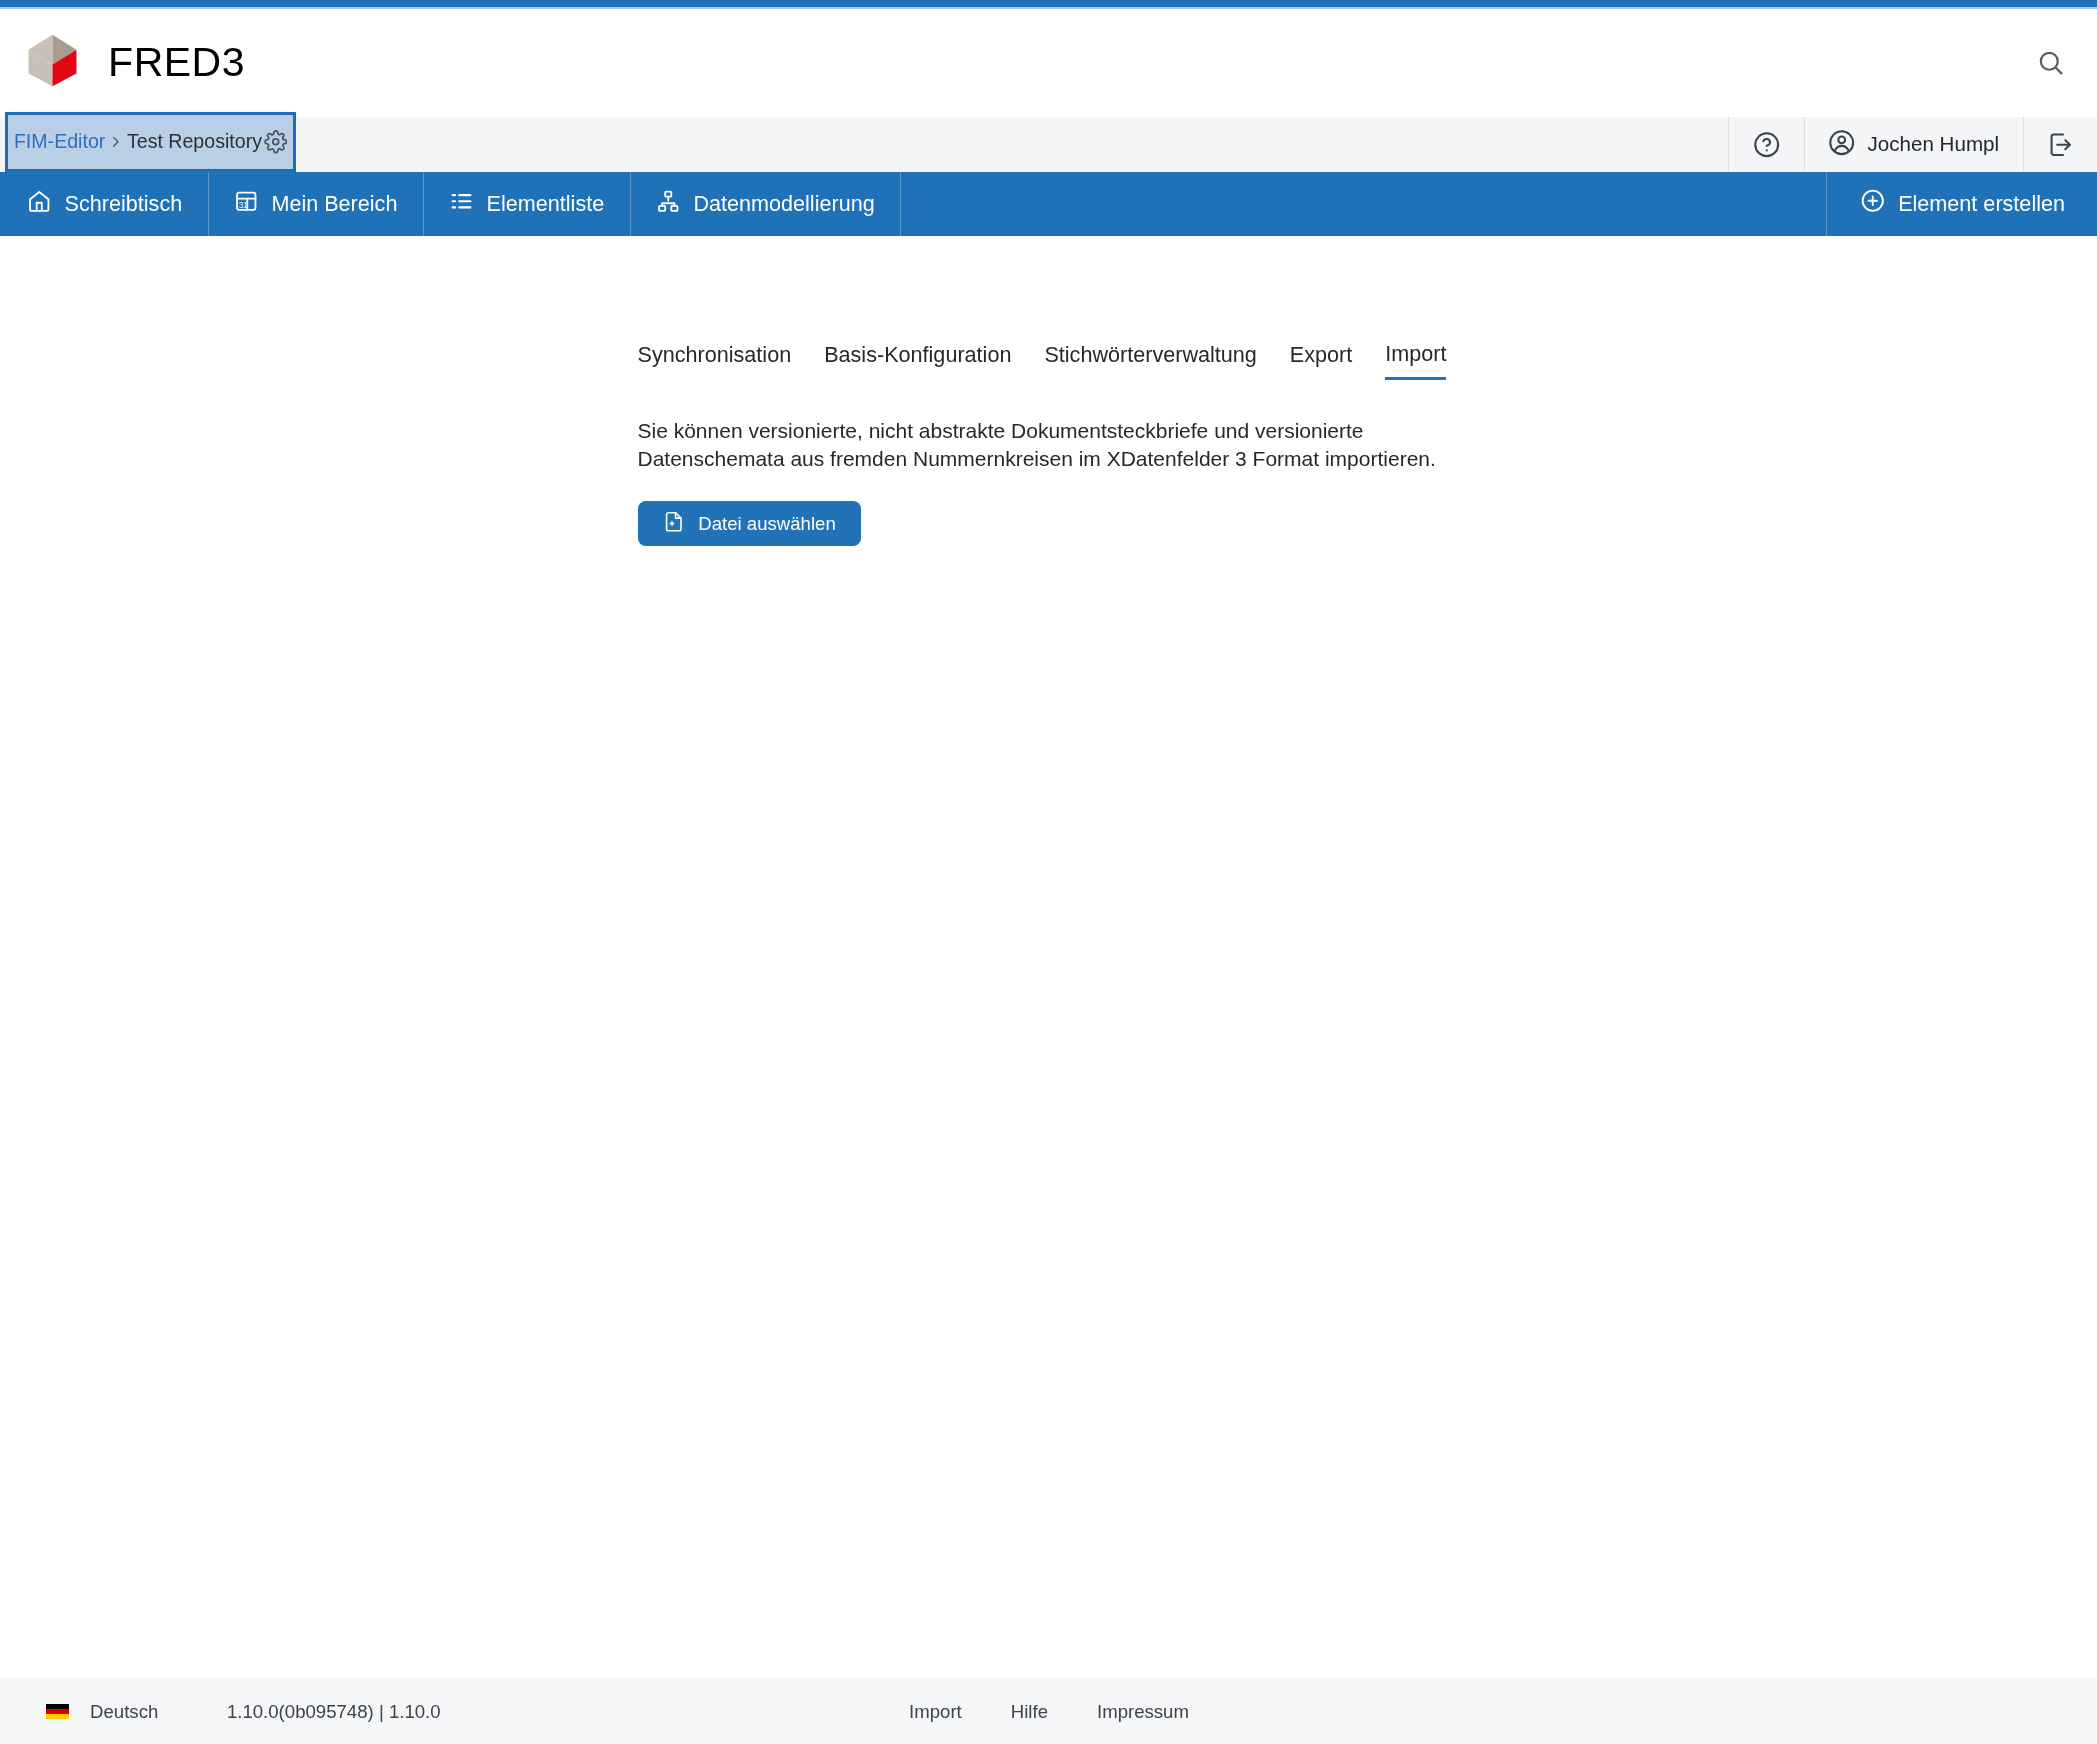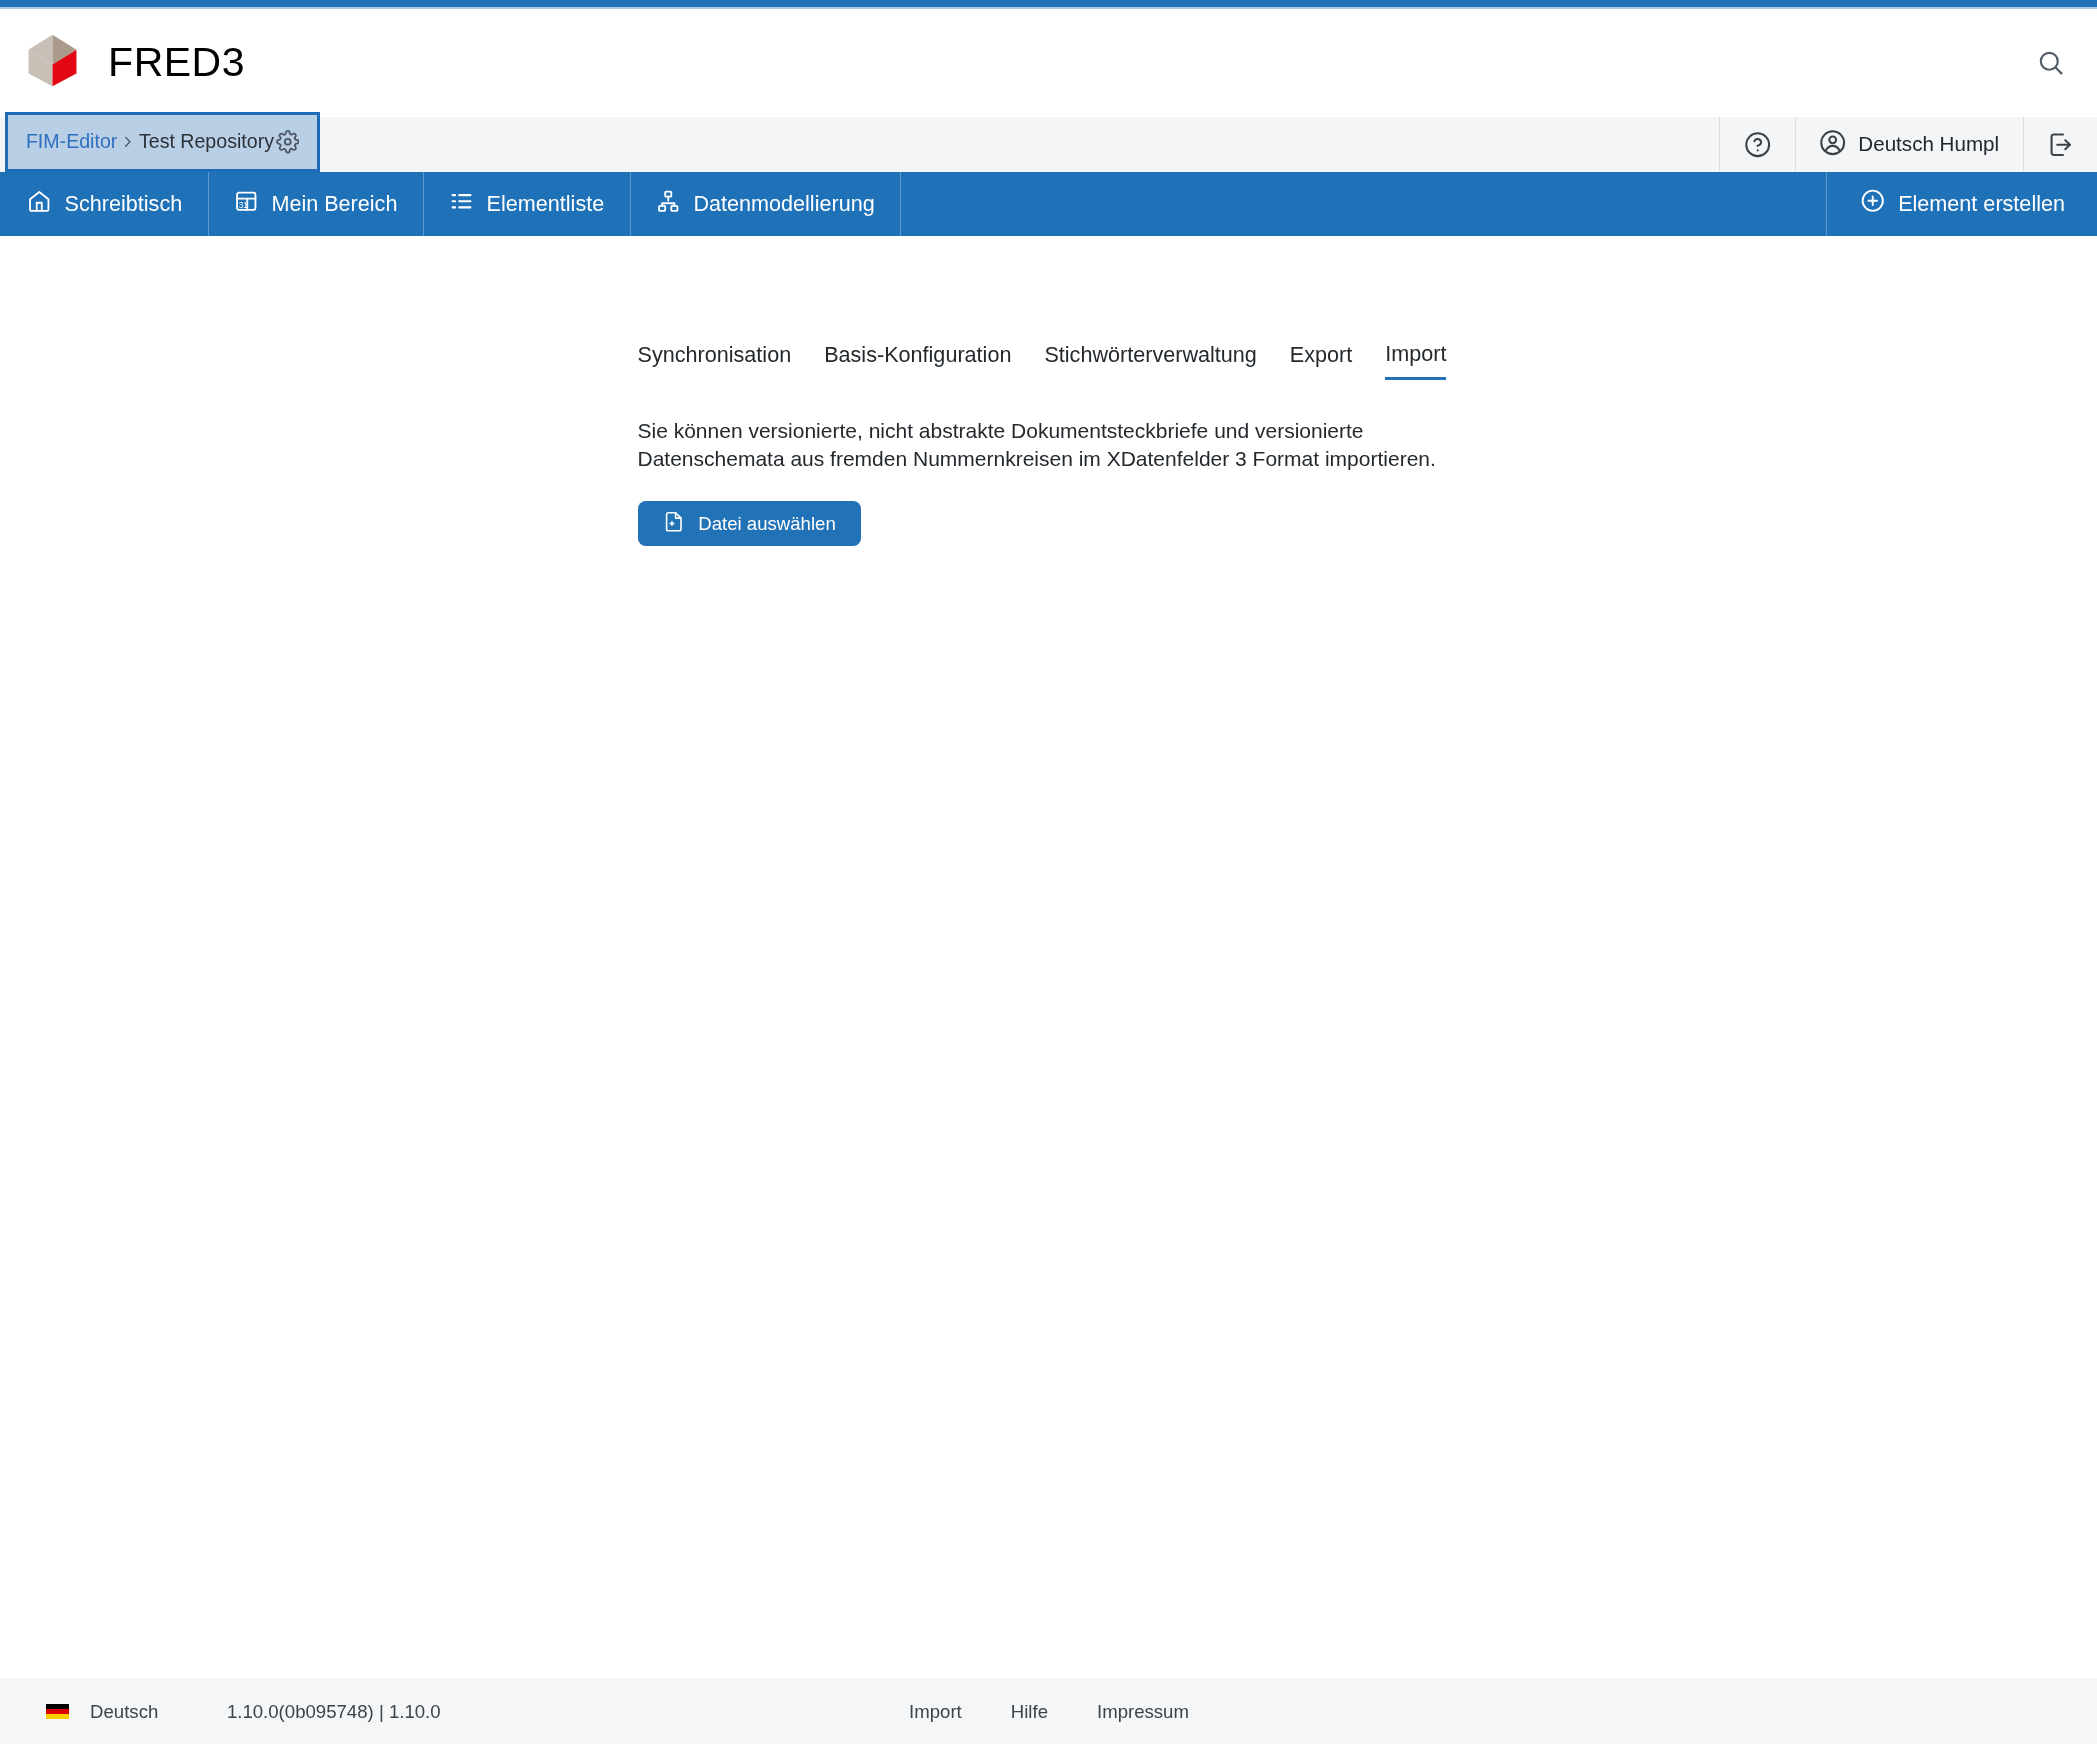--- a/index.html
+++ b/index.html
@@ -13,21 +13,21 @@
   
   .header { height:108px; background:#fff; display:flex; align-items:center; padding:0 33px 0 21.6px; }
   .logo-mark { width:61px; height:57px; flex:0 0 auto; }
   .brand { font-size:41px; font-weight:500; color:#000; margin-left:25.5px; letter-spacing:0.5px; }
   .header-spacer { flex:1; }
   .icon-btn { background:none; border:none; cursor:pointer; color:#555e68; display:flex; align-items:center; justify-content:center; }
 
   
   .crumb-row { height:55px; background:#f4f5f6; display:flex; align-items:stretch; justify-content:space-between; }
   .crumb-box { margin-left:4.9px; margin-top:-4.9px; height:60px; background:#b9cfe5; border:3.9px solid #1d6cb5;
-    display:flex; align-items:center; padding:0 18px; gap:2px; }
+    display:flex; align-items:center; padding:0 6px; gap:2px; }
   .crumb-link { color:#2e6fc0; font-size:19.6px; text-decoration:none; cursor:pointer; }
   .crumb-sep { color:#4b5563; display:flex; align-items:center; }
   .crumb-current { color:#2b3137; font-size:19.6px; }
   .crumb-gear { color:#4b5563; display:flex; align-items:center; cursor:pointer; background:none; border:none; }
   .crumb-right { display:flex; align-items:stretch; }
   .crumb-section { display:flex; align-items:center; border-left:1px solid #dcdee1; padding:0 23.5px; gap:11.8px; color:#3a4148; }
   .user-name { font-size:20.6px; color:#22272d; }
 
   
   .navbar { height:64px; background:#1f71b8; display:flex; align-items:stretch; color:#fff; }
@@ -115,21 +115,21 @@
         </svg>
       </button>
       <div class="crumb-section">
         <span>
           <svg class="stroke" width="27.4" height="27.4" viewBox="0 0 24 24">
             <circle cx="12" cy="12" r="10"></circle>
             <circle cx="12" cy="9.5" r="3"></circle>
             <path d="M6.3 18.4a6.3 6.3 0 0 1 11.4 0"></path>
           </svg>
         </span>
-        <span class="user-name">Deutsch Humpl</span>
+        <span class="user-name">Jochen Humpl</span>
       </div>
       <button class="crumb-section icon-btn">
         <svg class="stroke" width="27.4" height="27.4" viewBox="0 0 24 24">
           <path d="M14 21H6a2 2 0 0 1-2-2V5a2 2 0 0 1 2-2h8"></path>
           <polyline points="16 8 20 12 16 16"></polyline>
           <line x1="9" y1="12" x2="20" y2="12"></line>
         </svg>
       </button>
     </div>
   </div>

